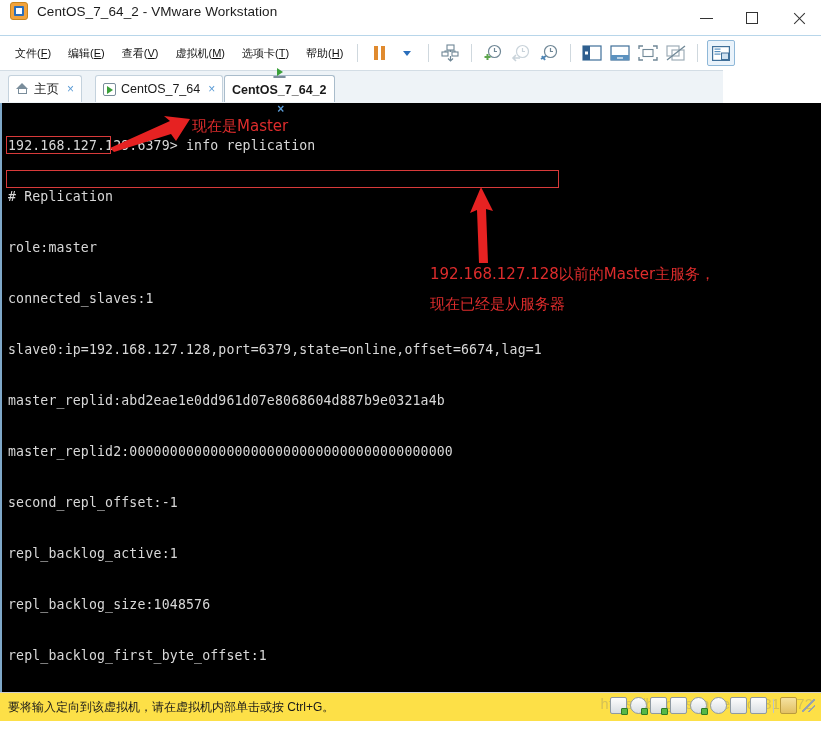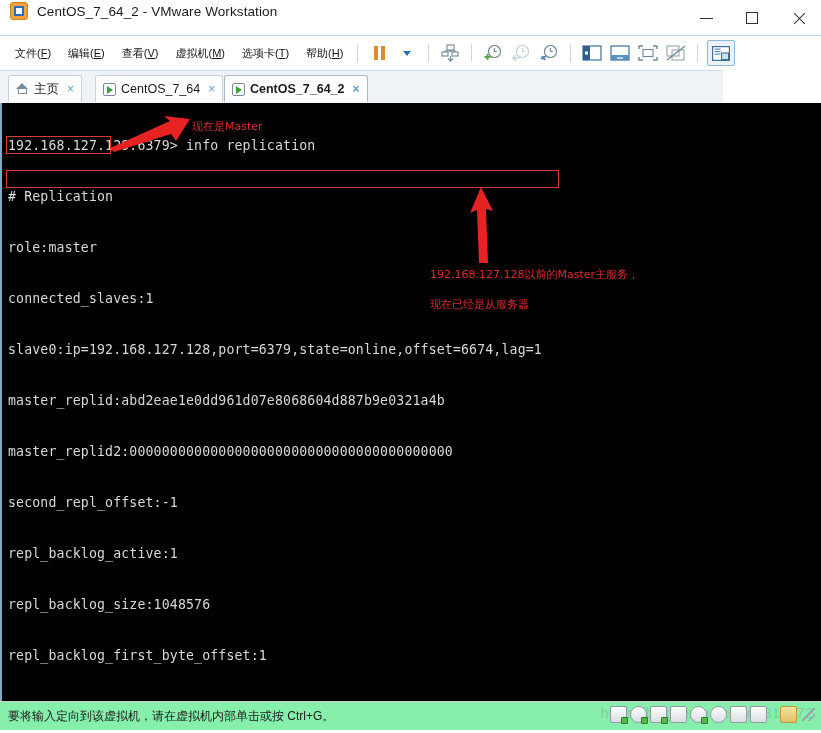--- a/index.html
+++ b/index.html
@@ -181,20 +181,21 @@
     color: #1a1a1a;
     white-space: nowrap;
     cursor: default;
     box-sizing: border-box;
   }
   .tab.active {
     font-weight: bold;
     background: #ffffff;
     border-color: #a9bccb;
     z-index: 3;
+    flex-direction: column;
   }
   .tab-close {
     color: #5b9bd5;
     font-size: 12px;
     margin-left: 3px;
   }
   .home-icon {
     width: 13px; height: 12px;
     position: relative;
   }
@@ -257,32 +258,32 @@
   .redbox {
     position: absolute;
     border: 1px solid #d83a3a;
     box-sizing: border-box;
     pointer-events: none;
   }
   .annot {
     position: absolute;
     color: #dd2c2c;
     font-family: "DejaVu Sans", sans-serif;
-    font-size: 11px;
+    font-size: 15px;
     line-height: 19px;
     white-space: pre;
   }
   .arrow-svg { position: absolute; pointer-events: none; }
 
   
   .statusbar {
     position: absolute;
-    left: 0; bottom: 3px;
+    left: 0; bottom: 12px;
     width: 821px; height: 29px;
-    background: #86efac;
+    background: #fde047;
     border-top: 1px solid #cfcfcf;
     box-sizing: border-box;
     display: flex;
     align-items: center;
   }
   .status-text {
     margin-left: 8px;
     font-size: 12px;
     color: #1a1a1a;
     white-space: nowrap;

